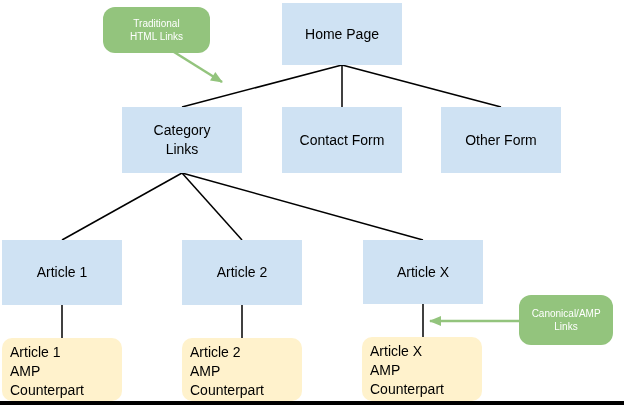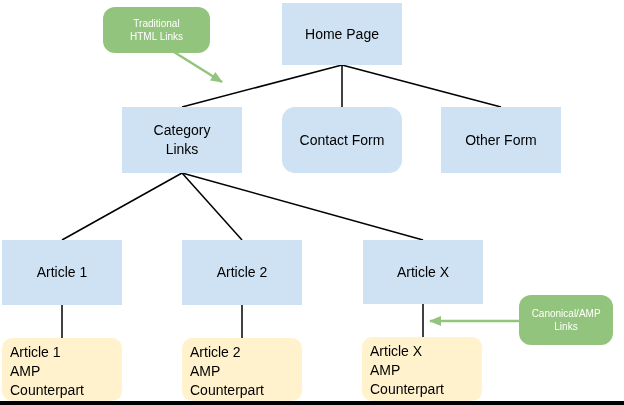--- a/index.html
+++ b/index.html
@@ -58,21 +58,21 @@
     align-items: center;
     justify-content: center;
     text-align: center;
     line-height: 1.3;
     box-sizing: border-box;
     padding: 4px 18px;
   }
   
   #node-home     { left: 282px; top: 3px;   width: 120px; height: 62px; }
   #node-category { left: 122px; top: 107px; width: 120px; height: 66px; }
-  #node-contact  { left: 282px; top: 107px; width: 120px; height: 66px; border-radius: 13px; }
+  #node-contact  { left: 282px; top: 107px; width: 120px; height: 66px; }
   #node-other    { left: 441px; top: 107px; width: 120px; height: 66px; }
   #node-article1 { left: 2px;   top: 240px; width: 120px; height: 65px; }
   #node-article2 { left: 182px; top: 240px; width: 120px; height: 65px; }
   #node-articlex { left: 363px; top: 240px; width: 120px; height: 64px; }
   #node-amp1     { left: 2px;   top: 338px; width: 120px; height: 63px; }
   #node-amp2     { left: 182px; top: 338px; width: 120px; height: 63px; }
   #node-ampx     { left: 362px; top: 337px; width: 120px; height: 64px; }
   #callout-traditional { left: 103px; top: 7px;   width: 107px; height: 46px; }
   #callout-canonical   { left: 519px; top: 295px; width: 94px; height: 50px; }
   .bottom-bar {

